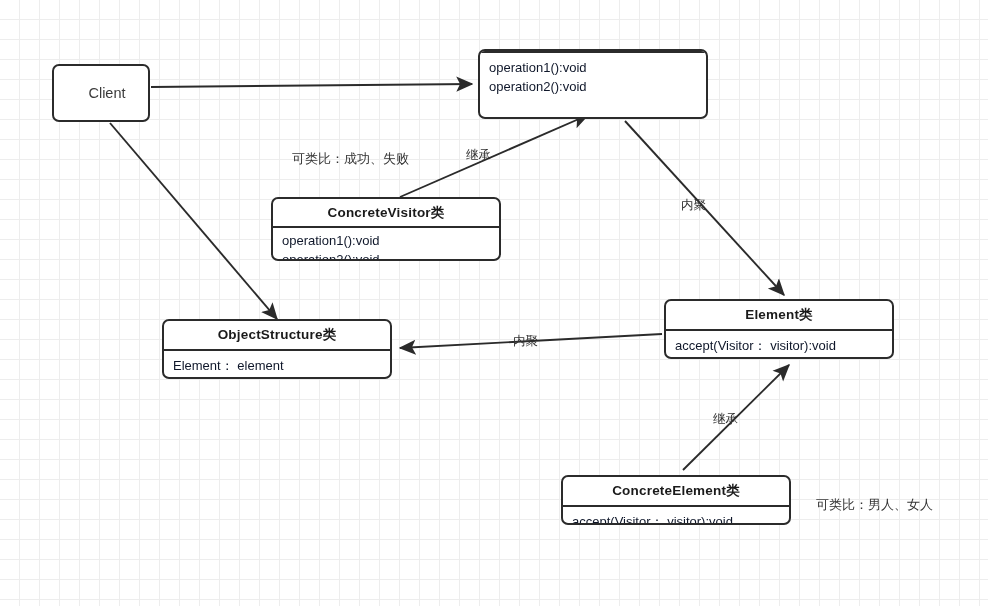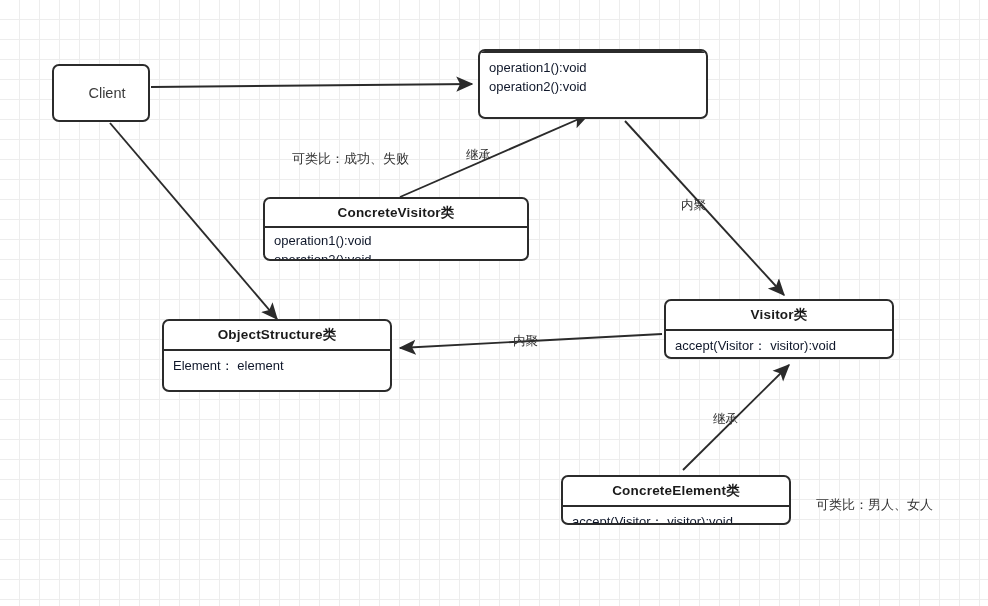--- a/index.html
+++ b/index.html
@@ -124,39 +124,39 @@
   </div>
 
   <div class="node" style="left:478px; top:49px; width:230px; height:70px;">
     <div class="node-divider"></div>
     <div class="node-body">
       <div class="node-row">operation1():void</div>
       <div class="node-row">operation2():void</div>
     </div>
   </div>
 
-  <div class="node" style="left:263px; top:197px; width:266px; height:64px;">
+  <div class="node" style="left:271px; top:197px; width:230px; height:64px;">
     <div class="node-title" style="line-height:27px;">ConcreteVisitor类</div>
     <div class="node-divider"></div>
     <div class="node-body" style="padding-top:3px;">
       <div class="node-row">operation1():void</div>
       <div class="node-row">operation2():void</div>
     </div>
   </div>
 
-  <div class="node" style="left:162px; top:319px; width:230px; height:73px;">
+  <div class="node" style="left:162px; top:319px; width:230px; height:60px;">
     <div class="node-title" style="line-height:28px;">ObjectStructure类</div>
     <div class="node-divider"></div>
     <div class="node-body">
       <div class="node-row">Element： element</div>
     </div>
   </div>
 
   <div class="node" style="left:664px; top:299px; width:230px; height:60px;">
-    <div class="node-title" style="line-height:28px;">Visitor类</div>
+    <div class="node-title" style="line-height:28px;">Element类</div>
     <div class="node-divider"></div>
     <div class="node-body">
       <div class="node-row">accept(Visitor： visitor):void</div>
     </div>
   </div>
 
   <div class="node" style="left:561px; top:475px; width:230px; height:50px;">
     <div class="node-title" style="line-height:28px;">ConcreteElement类</div>
     <div class="node-divider"></div>
     <div class="node-body">

